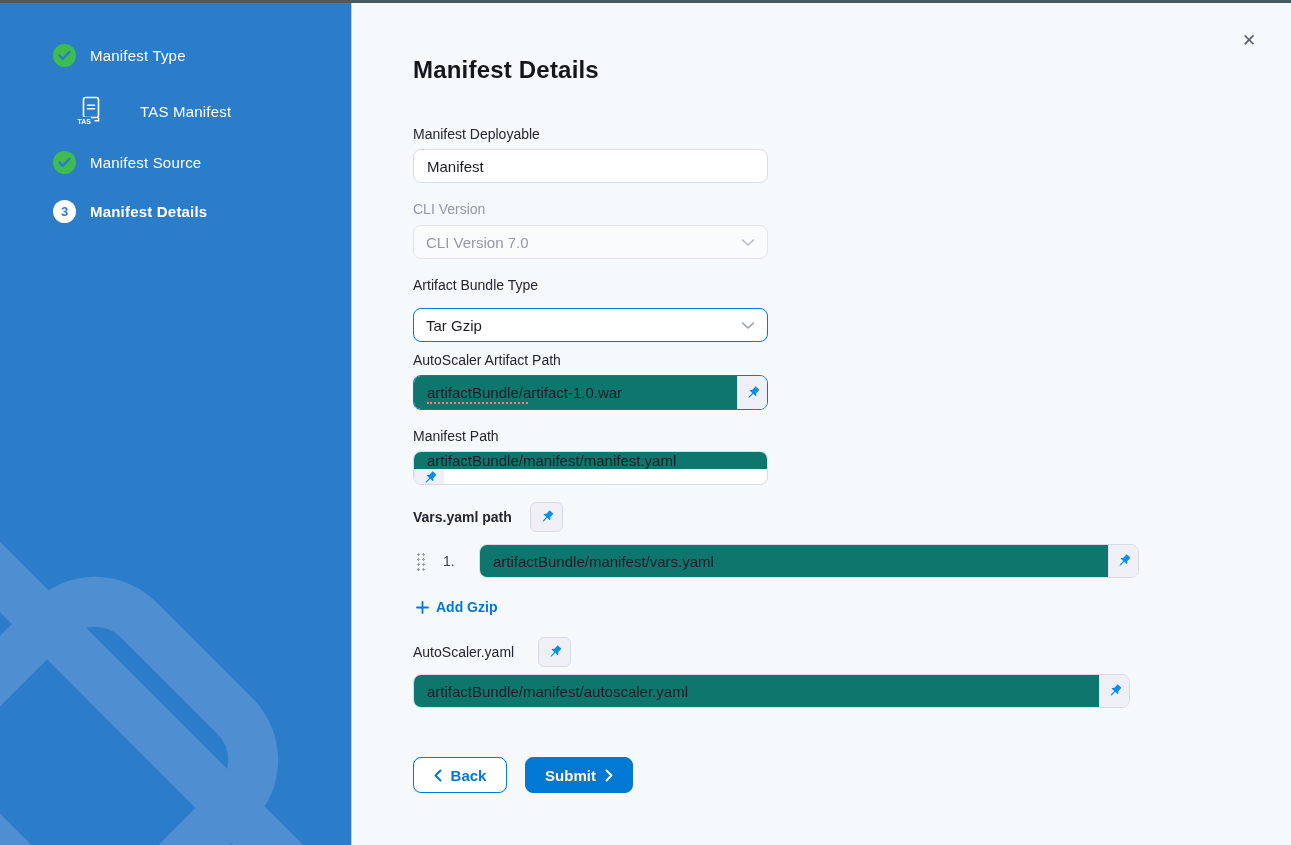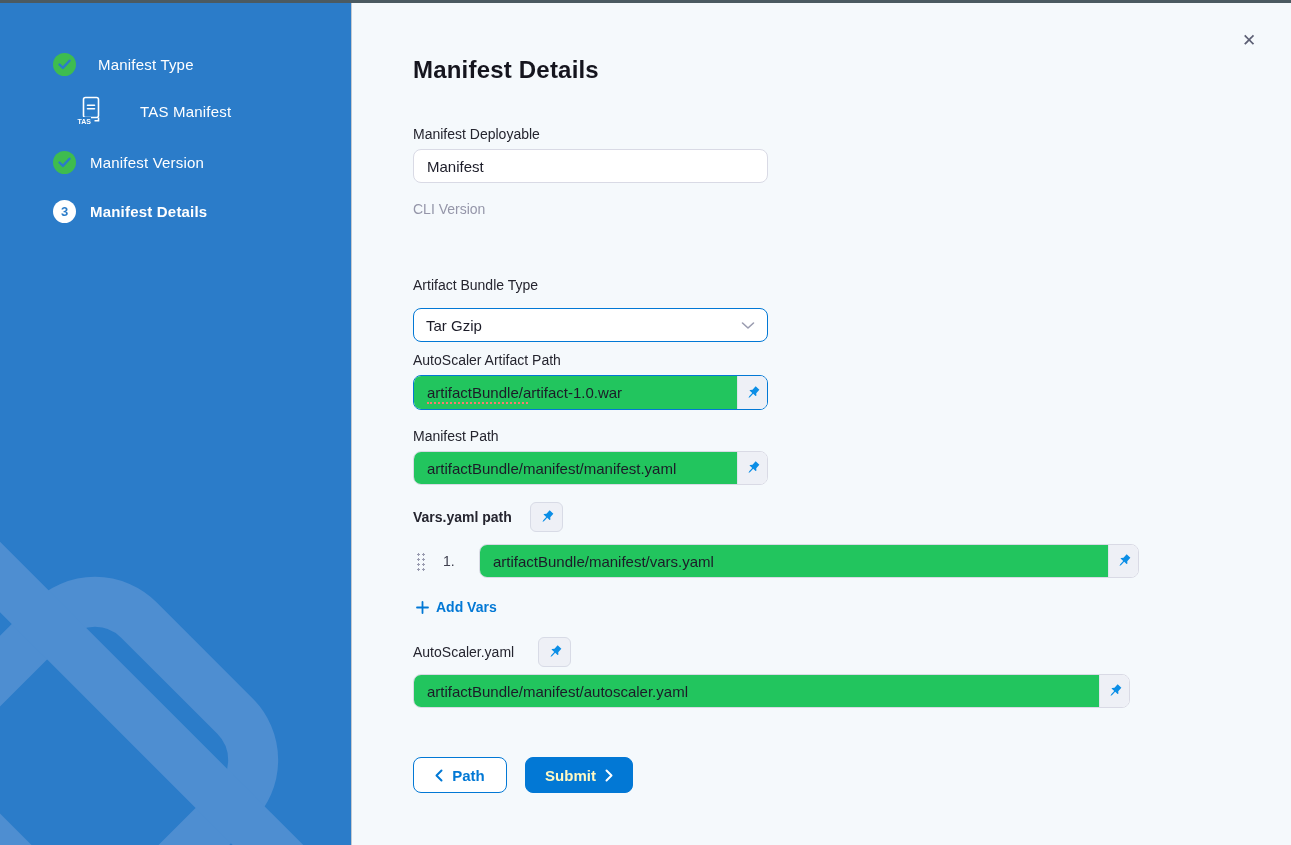--- a/index.html
+++ b/index.html
@@ -30,21 +30,21 @@
   .text-input, .input-group, .select-box { position:absolute; left:60px; width:355px; height:34px; border-radius:8px; background:#fff; border:1px solid #d9dae5; font-size:15px; color:#1c1c28; }
   .text-input { padding:0 13px; outline:none; font-family:"Liberation Sans", sans-serif; }
 
   .select-box { display:flex; align-items:center; justify-content:space-between; padding:0 12px; }
   .select-box.disabled { background:#fafbfd; border-color:#e3e4ec; color:#9596a9; }
   .select-box.focused { border:1.5px solid #0278d5; }
   .select-value { font-size:15px; }
 
   .input-group { display:flex; overflow:hidden; padding:0; }
   .input-group.focused { border:1.5px solid #0278d5; }
-  .input-group input { flex:1; border:none; outline:none; padding:0 13px; font-size:15px; color:#1c1c28; background:#22c55e; font-family:"Liberation Sans", sans-serif; min-width:0; }
+  .input-group input { flex:1; border:none; outline:none; padding:0 13px; font-size:15px; color:#1c1c28; background:#0f766e; font-family:"Liberation Sans", sans-serif; min-width:0; }
   .pin-suffix { width:30px; flex:none; background:#eef0f6; border-left:1px solid #e0e3ed; display:flex; align-items:center; justify-content:center; cursor:pointer; }
   .squiggle { position:absolute; left:13px; bottom:5px; width:101px; border-bottom:2px dotted #fb7a6e; pointer-events:none; }
 
   .pin-btn { position:absolute; width:33px; height:30px; border-radius:6px; background:#eef0f6; border:1px solid #d8dbe6; display:flex; align-items:center; justify-content:center; cursor:pointer; }
 
   .drag-handle { position:absolute; width:10px; height:20px; cursor:grab;
     background-image:radial-gradient(#9a9cb0 1.1px, transparent 1.2px); background-size:5px 5px; }
   .row-index { position:absolute; font-size:14px; color:#3f404f; }
 
   .add-file { position:absolute; display:flex; align-items:center; gap:7px; background:transparent; border:none; color:#0278d5; font-size:14px; font-weight:bold; cursor:pointer; font-family:"Liberation Sans", sans-serif; }
@@ -60,21 +60,21 @@
 
 <div class="sidebar">
   <svg class="watermark" viewBox="0 0 352 842">
     <g fill="none" stroke="#4e8ed1" stroke-width="50" stroke-linejoin="round" stroke-linecap="round">
       <rect x="-35" y="627" width="260" height="260" rx="62" transform="rotate(45 95 757)"></rect>
       <line x1="-70" y1="504" x2="330" y2="904"></line>
     </g>
   </svg>
 
   <div class="steps">
-    <div class="step-row" style="left:53px; top:50px;gap:8px;">
+    <div class="step-row" style="left:53px; top:41px;">
       <span class="check-circle">
         <svg width="13" height="11" viewBox="0 0 13 11">
             <path d="M1.5 5.5l3.4 3.4L11.5 1.7" fill="none" stroke="#2b7cc9" stroke-width="2.4" stroke-linecap="round" stroke-linejoin="round"></path>
           </svg>
       </span>
       <span class="step-label">Manifest Type</span>
     </div>
 
     <div class="step-row" style="left:77px; top:93px;gap:22px;">
       <svg class="tas-icon" viewBox="0 0 27 30">
@@ -86,40 +86,46 @@
       </svg>
       <span class="step-label">TAS Manifest</span>
     </div>
 
     <div class="step-row" style="left:53px; top:148px;">
       <span class="check-circle">
         <svg width="13" height="11" viewBox="0 0 13 11">
             <path d="M1.5 5.5l3.4 3.4L11.5 1.7" fill="none" stroke="#2b7cc9" stroke-width="2.4" stroke-linecap="round" stroke-linejoin="round"></path>
           </svg>
       </span>
-      <span class="step-label">Manifest Version</span>
+      <span class="step-label">Manifest Source</span>
     </div>
 
     <div class="step-row" style="left:53px; top:197px;">
       <span class="num-circle">3</span>
       <span class="step-label bold">Manifest Details</span>
     </div>
   </div>
 </div>
 
 <div class="main">
 
   <button class="close-btn">✕</button>
 
   <h1 class="page-title">Manifest Details</h1>
 
   <div class="fld-label" style="top:123px;">Manifest Deployable</div>
   <input class="text-input" style="top: 146px;" type="text" value="Manifest">
 
   <div class="fld-label disabled" style="top:198px;">CLI Version</div>
+  <div class="select-box disabled" style="top:222px;">
+    <span class="select-value">CLI Version 7.0</span>
+    <svg width="14" height="9" viewBox="0 0 14 9">
+        <path d="M1.5 2l5.5 5 5.5-5" fill="none" stroke="#b9bac9" stroke-width="1.6" stroke-linecap="round" stroke-linejoin="round"></path>
+      </svg>
+  </div>
 
   <div class="fld-label" style="top:274px;">Artifact Bundle Type</div>
   <div class="select-box focused" style="top:305px;">
     <span class="select-value">Tar Gzip</span>
     <svg width="14" height="9" viewBox="0 0 14 9">
         <path d="M1.5 2l5.5 5 5.5-5" fill="none" stroke="#9a9cb0" stroke-width="1.6" stroke-linecap="round" stroke-linejoin="round"></path>
       </svg>
   </div>
 
   <div class="fld-label" style="top:349px;">AutoScaler Artifact Path</div>
@@ -129,21 +135,21 @@
       <svg width="18" height="18" viewBox="0 0 20 20">
           <g transform="rotate(42 10 10)">
             <path d="M7.2 2.5h5.6v5.2l1.9 1.9c.3.3.1.9-.4.9h-3.6v5l-.7 1.9-.7-1.9v-5H5.7c-.5 0-.7-.6-.4-.9l1.9-1.9z" fill="#0b8ee6"></path>
           </g>
         </svg>
     </span>
     <span class="squiggle"></span>
   </div>
 
   <div class="fld-label" style="top:425px;">Manifest Path</div>
-  <div class="input-group" style="top:448px;">
+  <div class="input-group" style="top:448px;flex-direction:column;">
     <input type="text" value="artifactBundle/manifest/manifest.yaml" style="">
     <span class="pin-suffix">
       <svg width="18" height="18" viewBox="0 0 20 20">
           <g transform="rotate(42 10 10)">
             <path d="M7.2 2.5h5.6v5.2l1.9 1.9c.3.3.1.9-.4.9h-3.6v5l-.7 1.9-.7-1.9v-5H5.7c-.5 0-.7-.6-.4-.9l1.9-1.9z" fill="#0b8ee6"></path>
           </g>
         </svg>
     </span>
   </div>
 
@@ -166,21 +172,21 @@
             <path d="M7.2 2.5h5.6v5.2l1.9 1.9c.3.3.1.9-.4.9h-3.6v5l-.7 1.9-.7-1.9v-5H5.7c-.5 0-.7-.6-.4-.9l1.9-1.9z" fill="#0b8ee6"></path>
           </g>
         </svg>
     </span>
   </div>
 
   <button class="add-file" style="left:63px; top:596px;">
     <svg width="13" height="13" viewBox="0 0 13 13">
         <path d="M6.5 1v11M1 6.5h11" stroke="#0278d5" stroke-width="1.8" stroke-linecap="round"></path>
       </svg>
-    <span>Add Vars</span>
+    <span>Add Gzip</span>
   </button>
 
   <div class="fld-label" style="top:641px; font-weight:normal;">AutoScaler.yaml</div>
   <button class="pin-btn" style="left:185px; top:634px;">
     <svg width="18" height="18" viewBox="0 0 20 20">
         <g transform="rotate(42 10 10)">
           <path d="M7.2 2.5h5.6v5.2l1.9 1.9c.3.3.1.9-.4.9h-3.6v5l-.7 1.9-.7-1.9v-5H5.7c-.5 0-.7-.6-.4-.9l1.9-1.9z" fill="#0b8ee6"></path>
         </g>
       </svg>
   </button>
@@ -192,21 +198,21 @@
             <path d="M7.2 2.5h5.6v5.2l1.9 1.9c.3.3.1.9-.4.9h-3.6v5l-.7 1.9-.7-1.9v-5H5.7c-.5 0-.7-.6-.4-.9l1.9-1.9z" fill="#0b8ee6"></path>
           </g>
         </svg>
     </span>
   </div>
 
   <button class="btn btn-back">
     <svg width="8" height="13" viewBox="0 0 8 13">
         <path d="M6.5 1.5l-5 5 5 5" fill="none" stroke="#0278d5" stroke-width="2" stroke-linecap="round" stroke-linejoin="round"></path>
       </svg>
-    <span>Path</span>
+    <span>Back</span>
   </button>
   <button class="btn btn-submit">
     <span>Submit</span>
     <svg width="8" height="13" viewBox="0 0 8 13">
         <path d="M1.5 1.5l5 5-5 5" fill="none" stroke="#ffffff" stroke-width="2" stroke-linecap="round" stroke-linejoin="round"></path>
       </svg>
   </button>
 
 </div>
 

